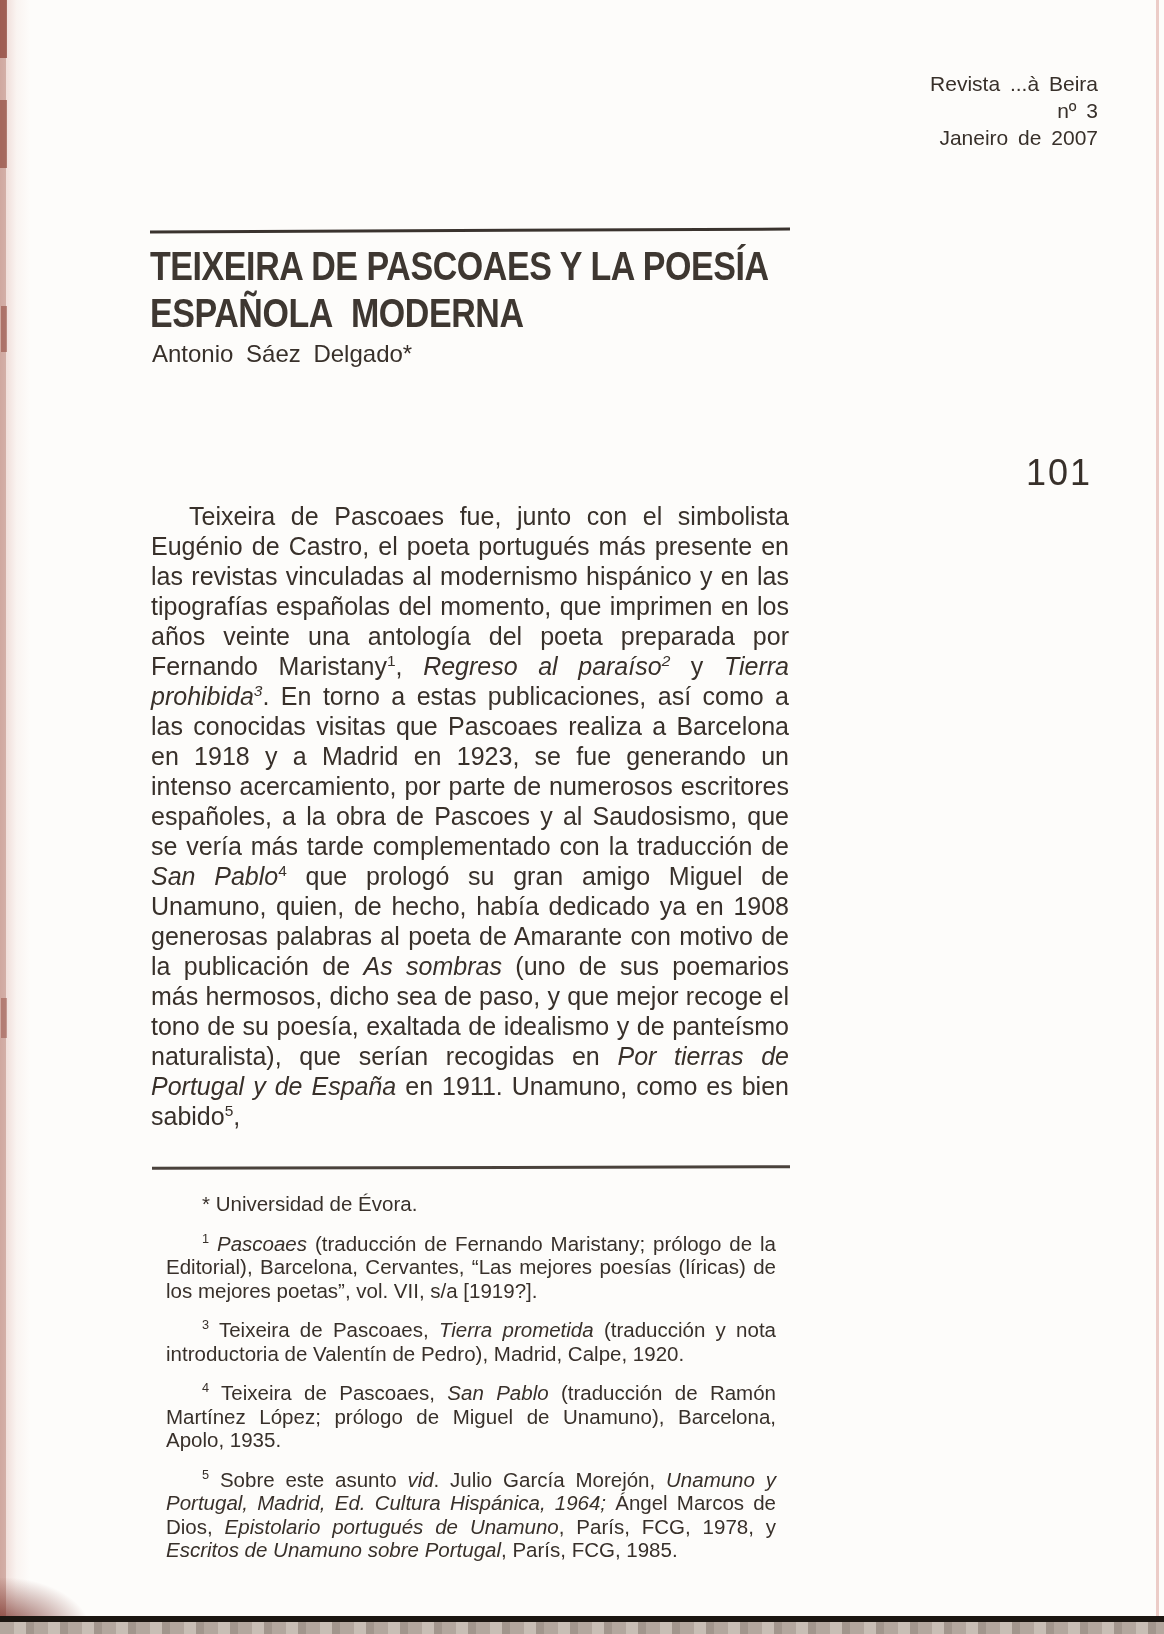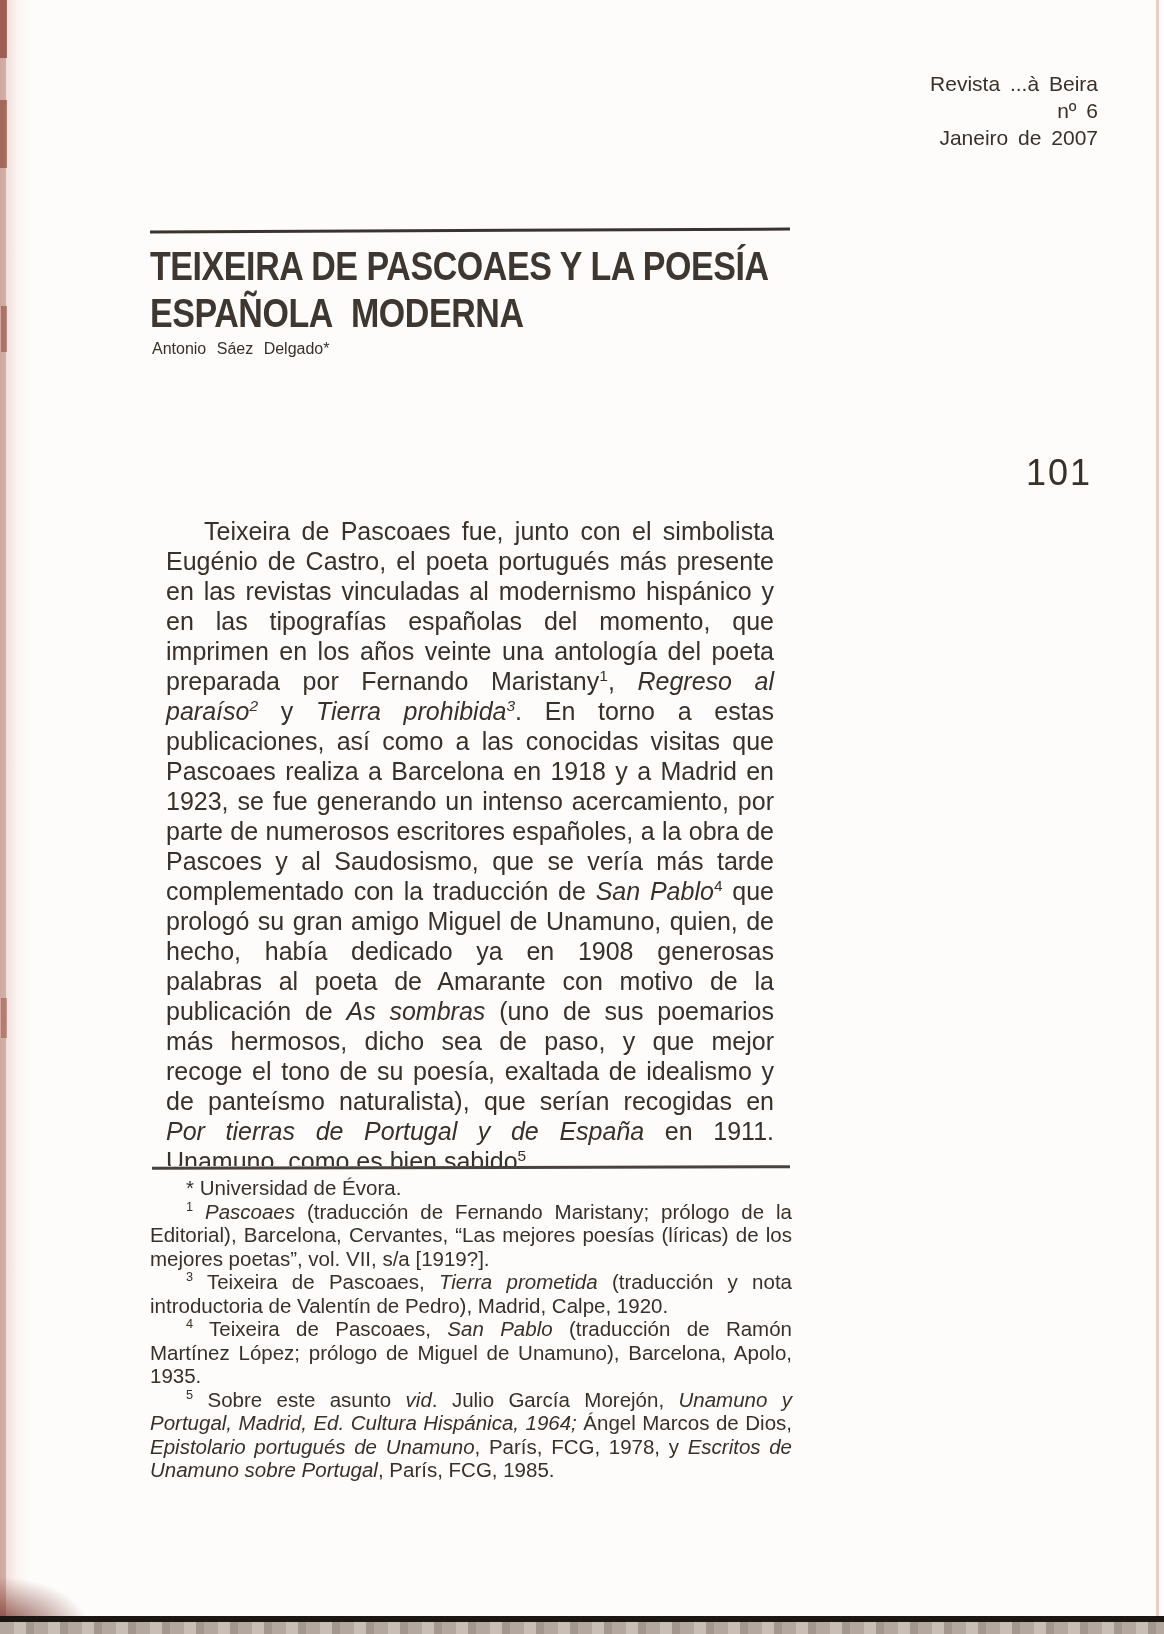--- a/index.html
+++ b/index.html
@@ -54,43 +54,43 @@
   }
   .title{
     position:absolute;left:150px;top:243px;width:760px;
     font-size:40px;font-weight:bold;line-height:47px;
     color:var(--title-ink,#3e3731);letter-spacing:-0.5px;
   }
   .title .tline{transform:scaleX(.85);transform-origin:left center;white-space:nowrap;}
   .title .tline.second{word-spacing:12px;}
   .author{
     position:absolute;left:152px;top:340px;
-    font-size:16px;word-spacing:6px;
+    font-size:24px;word-spacing:6px;
   }
   .pagenum{
     position:absolute;top:452px;right:72px;
     font-size:36px;letter-spacing:2px;
   }
   
   .body-text{
     position:absolute;left:150px;top:500px;width:640px;height:666px;
     overflow:hidden;
     font-size:25px;line-height:30px;text-align:justify;
   }
-  .body-text p{margin:16px;text-indent:38px;}
+  .body-text p{margin:1px;text-indent:38px;}
   
   .fn-rule{
     position:absolute;left:152px;top:1166px;width:638px;height:2.5px;
     background:#4a423c;transform:rotate(-0.15deg);
   }
   .footnotes{
     position:absolute;left:150px;top:1176px;width:642px;
     font-size:20.5px;line-height:23.5px;text-align:justify;
   }
-  .footnotes p{margin:0;text-indent:36px;}
+  .footnotes p{margin:16px;text-indent:36px;}
   sup{font-size:62%;line-height:0;vertical-align:super;}
   em{font-style:italic;}
 </style>
 </head>
 <body>
 
 <div class="page">
 
   <div class="binding-shadow"></div>
   <div class="edge-line"></div>
@@ -98,21 +98,21 @@
   <div class="edge-mark m2"></div>
   <div class="edge-mark m3"></div>
   <div class="edge-mark m4"></div>
   <div class="right-edge"></div>
   <div class="bottom-blob"></div>
   <div class="bottom-line"></div>
   <div class="bottom-strip"></div>
 
   <div class="header">
     <div>Revista ...à Beira</div>
-    <div>nº 6</div>
+    <div>nº 3</div>
     <div>Janeiro de 2007</div>
   </div>
 
   <div class="title-rule"></div>
   <div class="title">
     <div class="tline">TEIXEIRA DE PASCOAES Y LA POESÍA</div>
     <div class="tline second">ESPAÑOLA MODERNA</div>
   </div>
   <div class="author">Antonio Sáez Delgado*</div>
 

